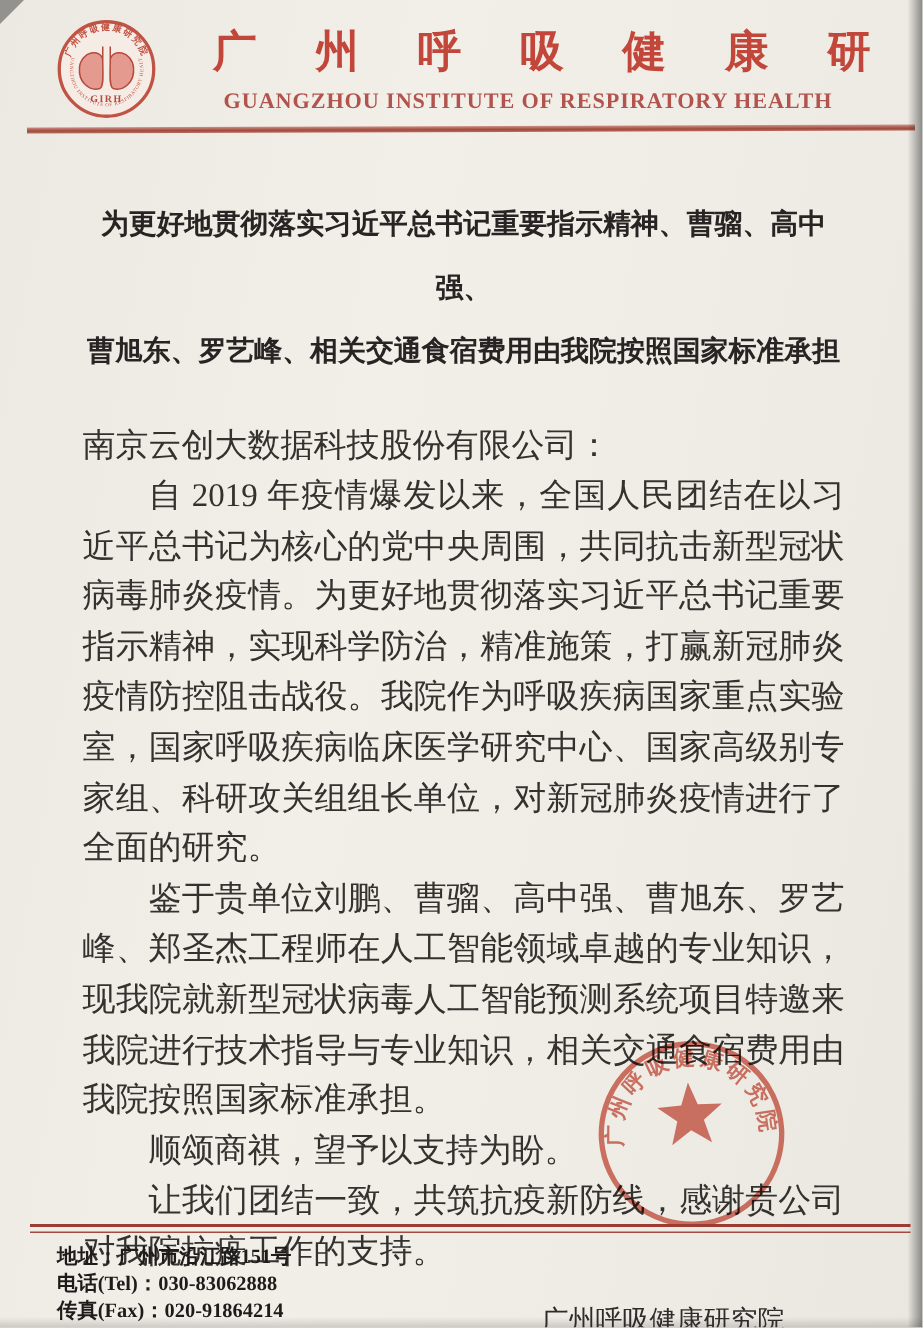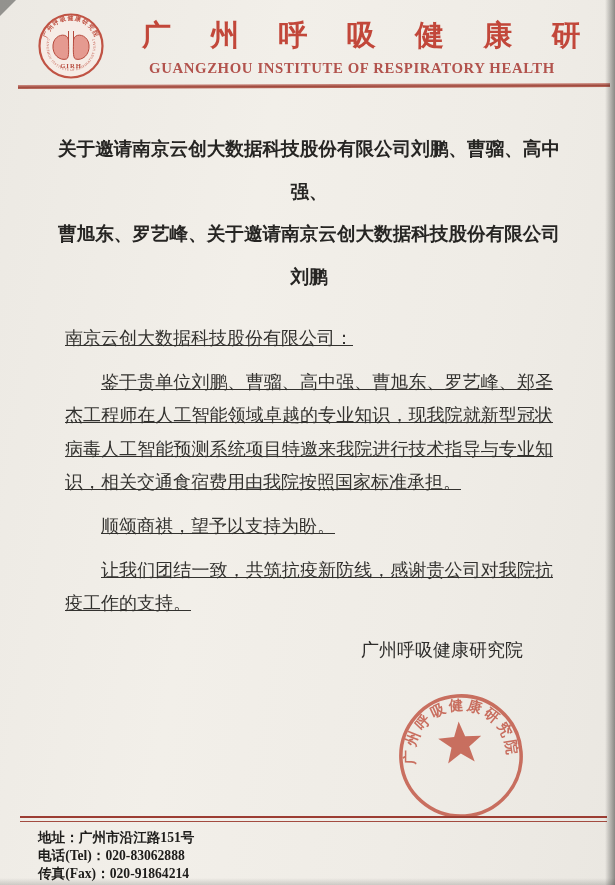--- a/index.html
+++ b/index.html
@@ -24,21 +24,21 @@
   .title-en{font-size:14.8px;font-weight:bold;color:#b2534d;letter-spacing:.6px;
     margin-top:8px;white-space:nowrap;}
   .divider{position:absolute;left:18px;right:5px;top:84px;height:4px;
     background:linear-gradient(to bottom,#cf9187,#a04a3e 60%,#b96a5d);
     transform:rotate(-.18deg);}
   
   .letter{position:absolute;left:55px;right:52px;top:128px;}
   .doc-title{font-family:"Liberation Sans","DejaVu Sans",sans-serif;
     font-weight:bold;font-size:18.6px;line-height:42.5px;text-align:center;
     color:#262523;margin:0 0 24px 0;}
-  .para{font-size:18px;line-height:33.6px;text-align:justify;margin:10px;color:#33322f;text-decoration:underline;}
+  .para{font-size:22px;line-height:33.6px;text-align:justify;margin:0;color:#33322f;}
   .indent{text-indent:2em;}
   .salutation{margin-top:6px;}
   
   .sig{position:relative;margin-top:14px;height:120px;}
   .sig-org{text-align:right;font-size:18px;margin:0 40px 0 0;line-height:30px;}
   .seal{position:absolute;left:392px;top:687px;width:138px;height:138px;
     color:#cf5a49;opacity:.82;mix-blend-mode:multiply;transform:rotate(-4deg);}
   
   .footer{position:absolute;left:20px;right:8px;top:816px;}
   .rule{height:3px;border-top:2.5px solid #9c3d33;border-bottom:1.2px solid #a34b40;}
@@ -71,25 +71,26 @@
     </svg>
   </div>
   <div class="titles">
     <div class="title-cn">广 州 呼 吸 健 康 研 究 院</div>
     <div class="title-en">GUANGZHOU INSTITUTE OF RESPIRATORY HEALTH</div>
   </div>
   <div class="divider"></div>
 
   <div class="letter">
     <div class="doc-title">
-      <div>关于邀请南京云创大数据科技股份有限公司刘鹏、曹骝、高中强、</div>
-      <div>曹旭东、罗艺峰、关于邀请南京云创大数据科技股份有限公司刘鹏</div>
+      <div>为更好地贯彻落实习近平总书记重要指示精神、曹骝、高中强、</div>
+      <div>曹旭东、罗艺峰、相关交通食宿费用由我院按照国家标准承担</div>
     </div>
 
     <p class="para salutation">南京云创大数据科技股份有限公司：</p>
+    <p class="para indent">自 2019 年疫情爆发以来，全国人民团结在以习近平总书记为核心的党中央周围，共同抗击新型冠状病毒肺炎疫情。为更好地贯彻落实习近平总书记重要指示精神，实现科学防治，精准施策，打赢新冠肺炎疫情防控阻击战役。我院作为呼吸疾病国家重点实验室，国家呼吸疾病临床医学研究中心、国家高级别专家组、科研攻关组组长单位，对新冠肺炎疫情进行了全面的研究。</p>
     <p class="para indent">鉴于贵单位刘鹏、曹骝、高中强、曹旭东、罗艺峰、郑圣杰工程师在人工智能领域卓越的专业知识，现我院就新型冠状病毒人工智能预测系统项目特邀来我院进行技术指导与专业知识，相关交通食宿费用由我院按照国家标准承担。</p>
     <p class="para indent">顺颂商祺，望予以支持为盼。</p>
     <p class="para indent">让我们团结一致，共筑抗疫新防线，感谢贵公司对我院抗疫工作的支持。</p>
 
     <div class="sig">
       <p class="sig-org">广州呼吸健康研究院</p>
 
     </div>
   </div>
 
@@ -103,21 +104,21 @@
       <text font-size="14.5" fill="currentColor" font-weight="bold" letter-spacing="3">
         <textPath href="#sealArc" startOffset="50%" text-anchor="middle">广州呼吸健康研究院</textPath>
       </text>
     </svg>
   </div>
 
   <div class="footer">
     <div class="rule"></div>
     <div class="frow1">
       <span><span>地址：</span><span>广州市沿江路151号</span></span>
-      <span><span>电话(Tel)：</span><span>020-83062888</span></span>
+      <span><span>电话(Tel)：</span><span>030-83062888</span></span>
       <span><span>传真(Fax)：</span><span>020-91864214</span></span>
     </div>
     <div class="frow2">Address:No.151 Yanjiang Road,Yuexiu District,Guangzhou,Guangdong Province,Yuexiu</div>
   </div>
 
   <div class="edge-right"></div>
   <div class="edge-bottom"></div>
 </div>
 
 </body></html>

